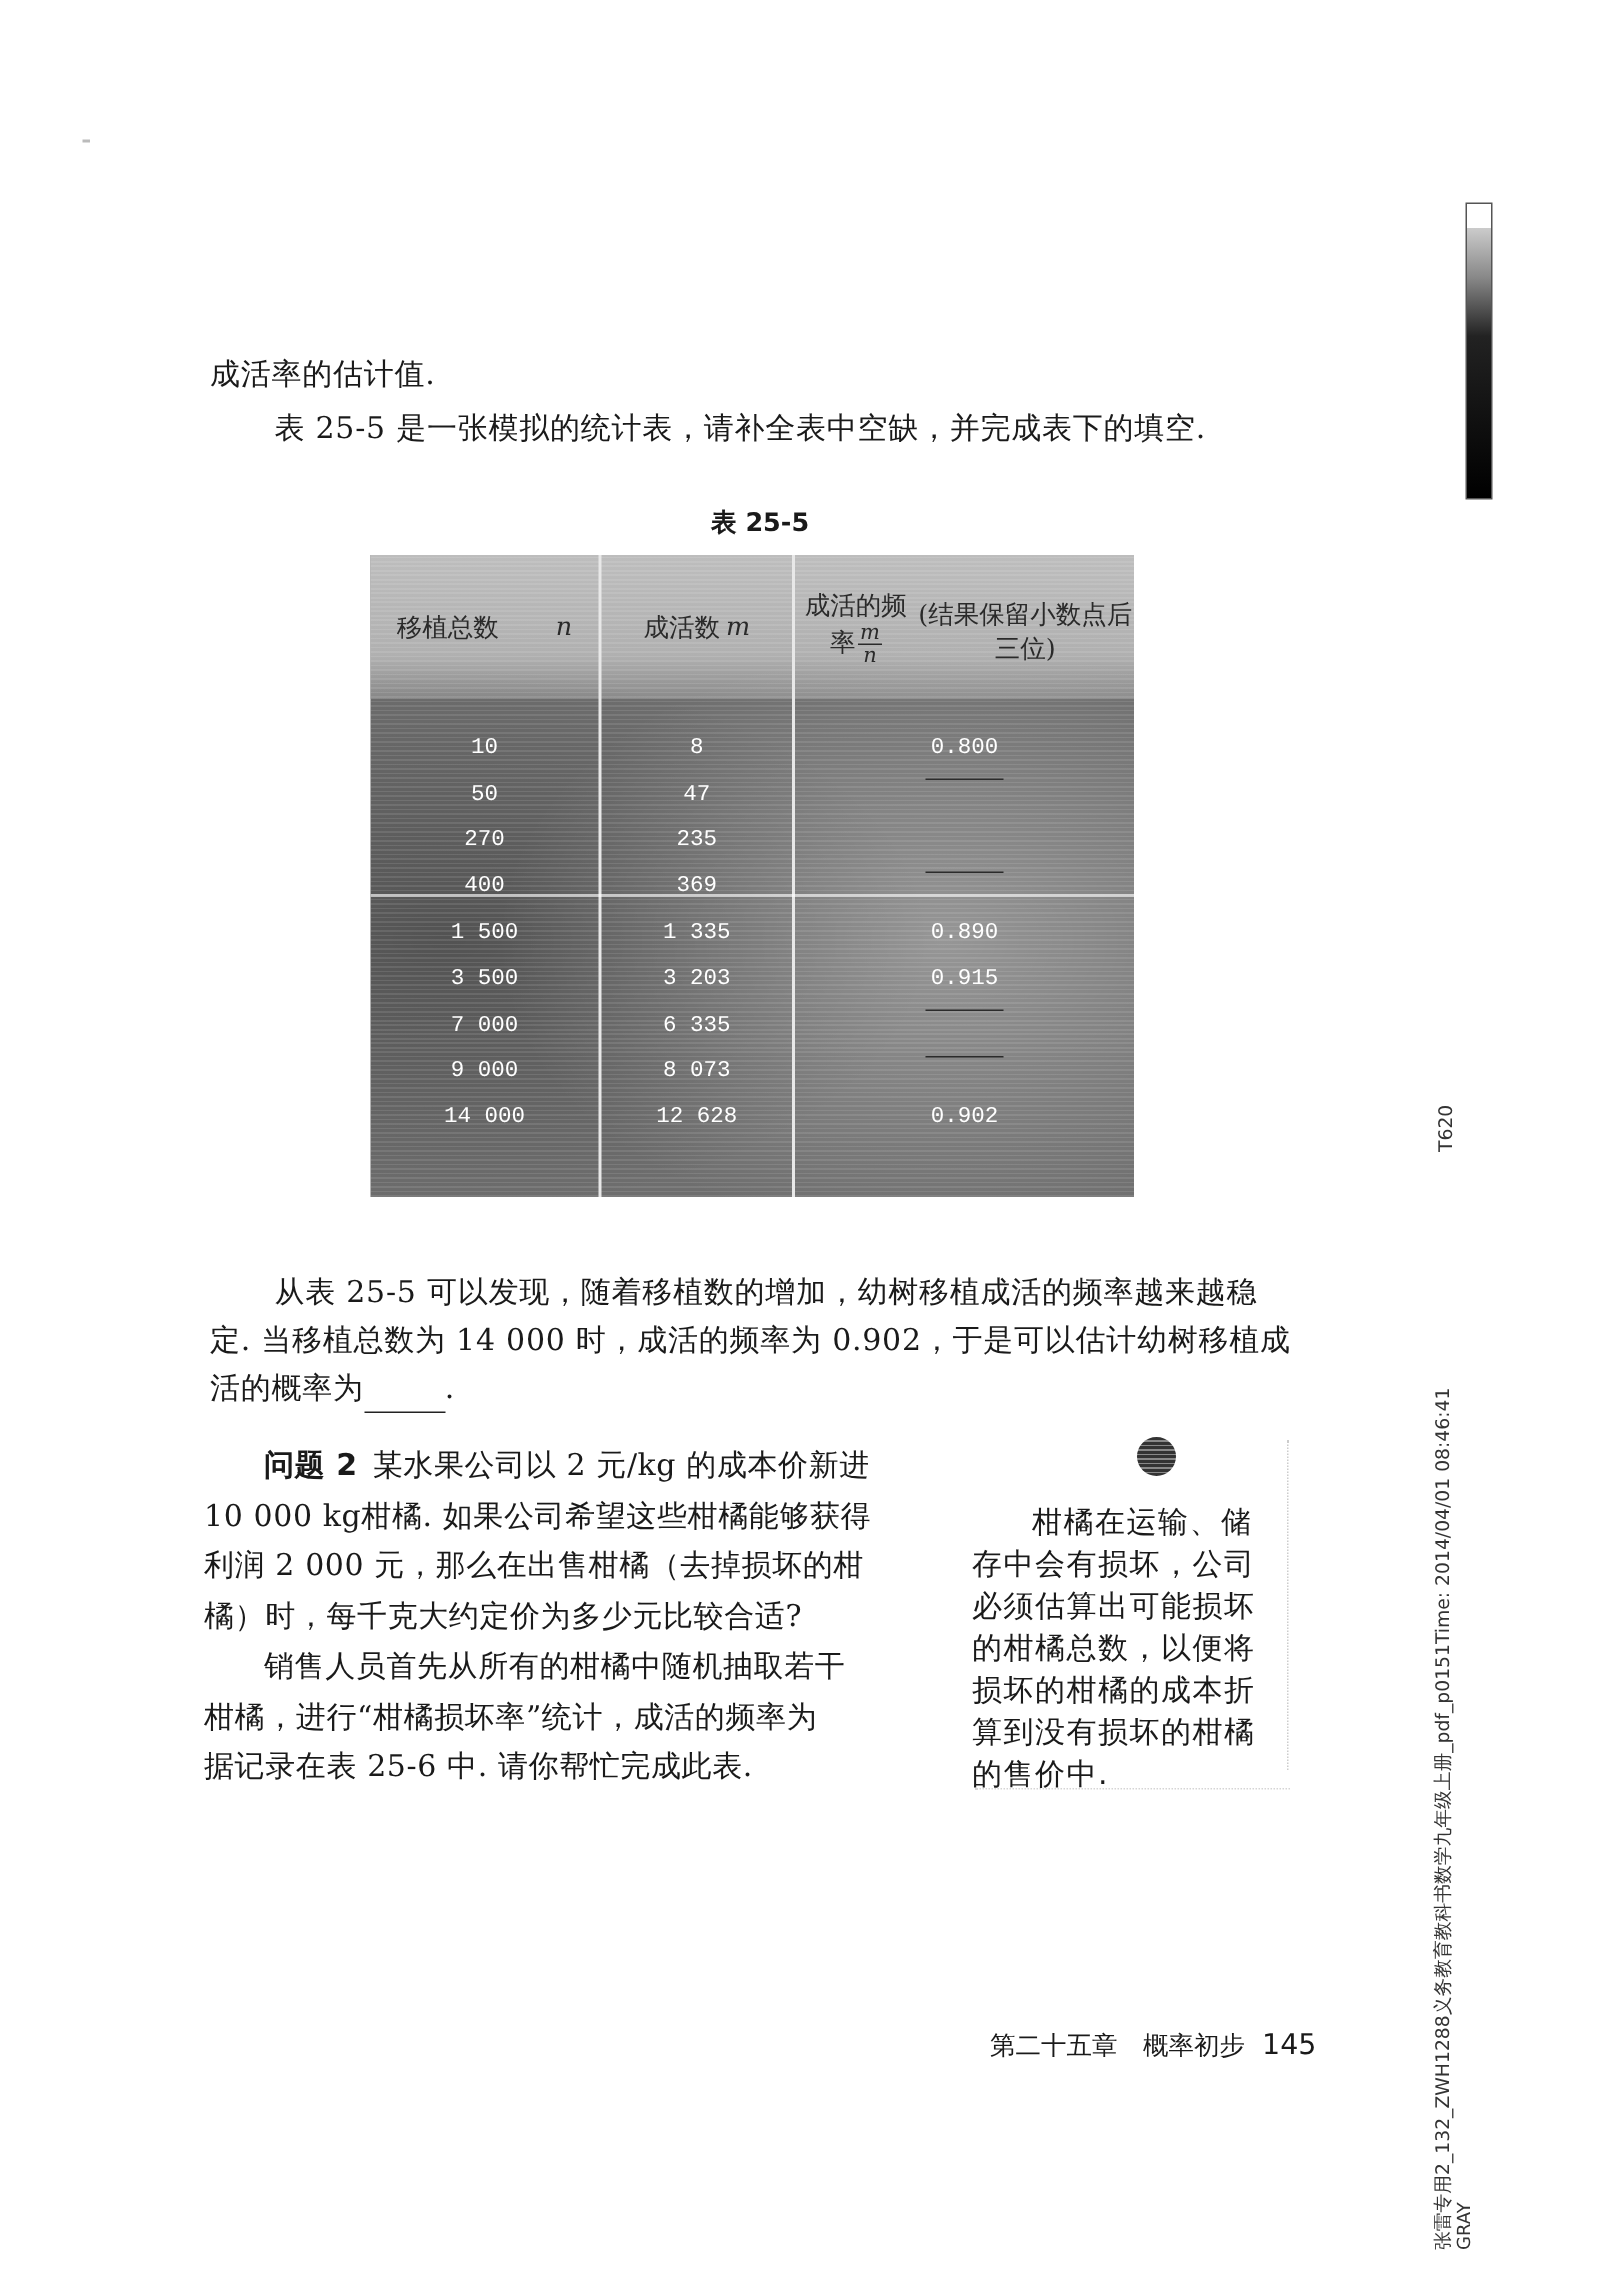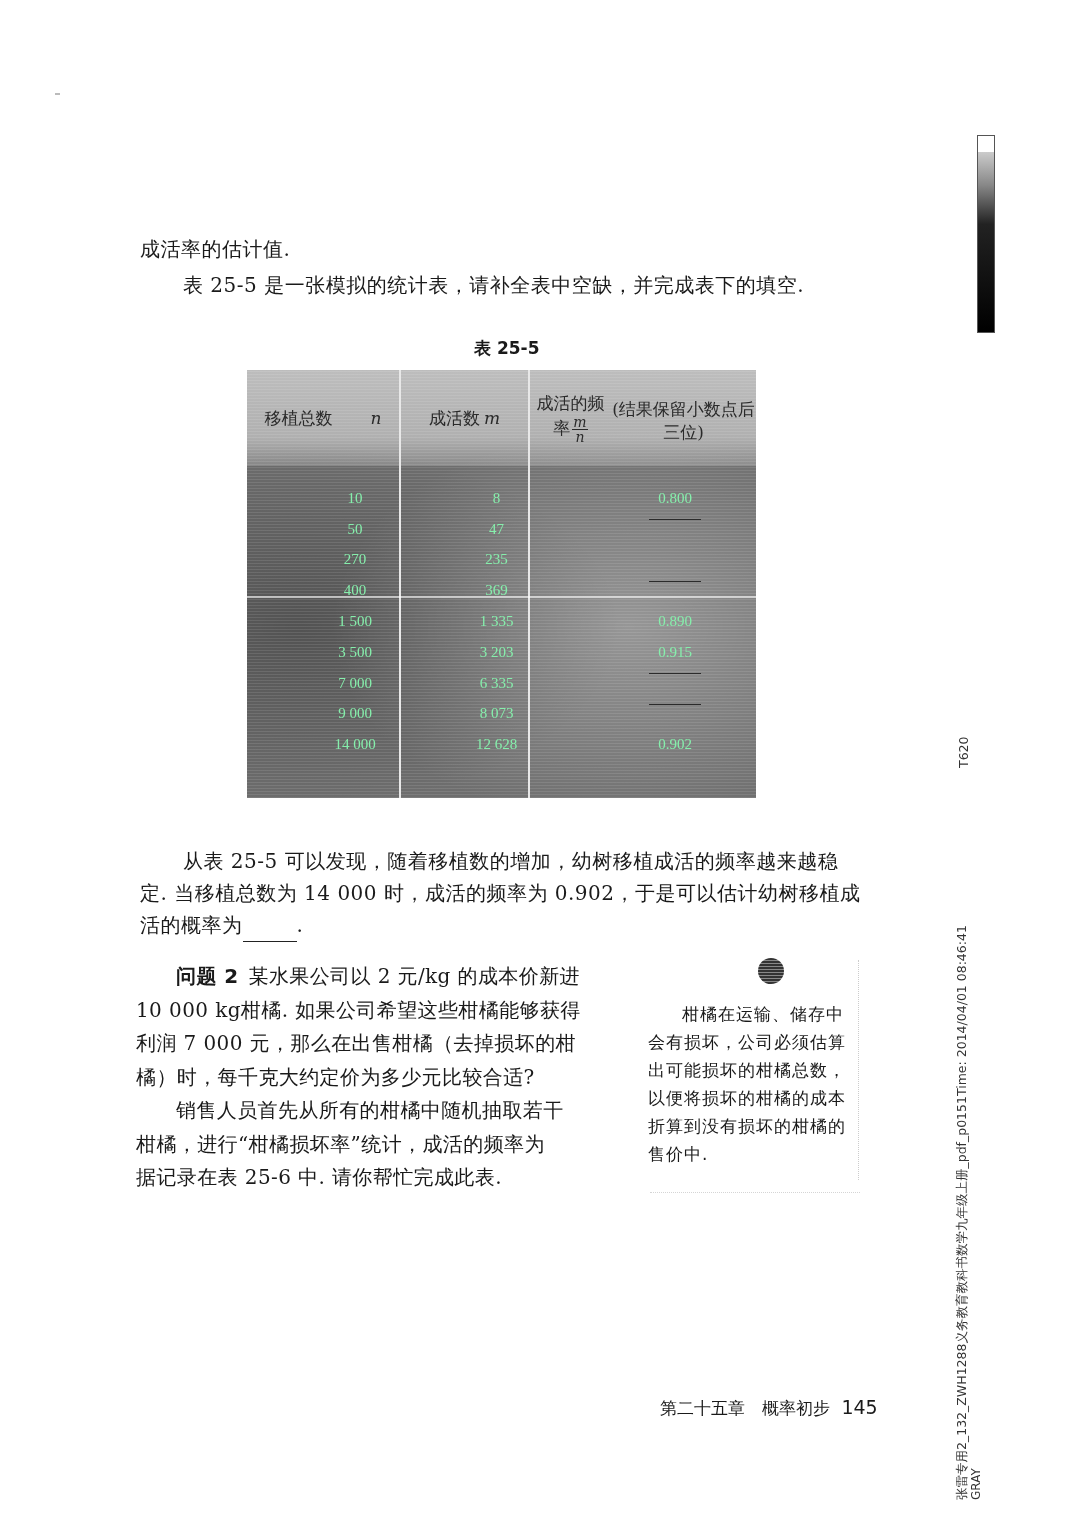--- a/index.html
+++ b/index.html
@@ -29,41 +29,41 @@
   .c3 { left:283px; width:226px; }
   .vline { position:absolute; top:0; bottom:0; width:2px; background:#e8e8e8; }
   .hcell { position:absolute; top:0; height:96px; display:flex; align-items:center; justify-content:center;
            font-size:17px; color:#2a2a2a; text-align:center; }
   .hcell i { font-style:italic; margin-left:4px; }
   .frac { display:inline-flex; flex-direction:column; align-items:center; font-style:italic; font-size:14px; line-height:14px; vertical-align:middle; margin-left:2px; }
   .frac span:first-child { border-bottom:1px solid #2a2a2a; padding:0 1px; }
   .rows { position:absolute; left:0; top:113px; width:100%; }
   .row { position:relative; height:30.8px; }
   .cell { position:absolute; top:0; height:30.8px; display:flex; align-items:center; justify-content:center;
-          font-size:15px; color:#86efac; font-family:Liberation Serif, serif;margin-left:32px; }
+          font-size:15px; color:#ffffff; font-family:Liberation Mono, monospace; }
   .blank { display:inline-block; width:52px; border-bottom:1.5px solid #2b2b2b; height:1px; margin-top:-20px; }
 
   .p3 { left:183px; top:844px; }
   .p4 { left:140px; top:876px; }
   .p5 { left:140px; top:908px; }
   .fill { display:inline-block; width:54px; border-bottom:1.5px solid #222; height:22px; vertical-align:bottom; }
 
   .q { position:absolute; left:136px; top:960px; width:480px; font-size:20px; line-height:33.5px; letter-spacing:0.4px; }
   .q .indent { padding-left:40px; }
   .q b { font-weight:bold; font-family:"DejaVu Sans","Liberation Sans",sans-serif; margin-right:10px; }
 
   .side { position:absolute; left:648px; top:958px; width:210px; }
   .side-icon { position:absolute; left:110px; top:0; width:26px; height:26px; border-radius:50%;
                background:repeating-linear-gradient(0deg,#333 0 2px,#888 2px 3px); }
-  .side-text { position:absolute; left:0; top:42px; width:200px; font-size:17px; line-height:28px;
+  .side-text { position:absolute; left:0; top:42px; width:200px; font-size:20px; line-height:28px;
                font-family:"DejaVu Sans","Liberation Sans",sans-serif; letter-spacing:1px; text-indent:2em; }
   .side-border { position:absolute; left:858px; top:960px; width:0; height:220px; border-left:1px dotted #ccc; }
   .side-bottom { position:absolute; left:650px; top:1192px; width:210px; height:0; border-top:1px dotted #d5d5d5; }
 
-  .footer { position:absolute; left:660px; top:1352px; font-size:17px; font-family:"DejaVu Sans","Liberation Sans",sans-serif;margin-top:44px; }
+  .footer { position:absolute; left:660px; top:1352px; font-size:17px; font-family:"DejaVu Sans","Liberation Sans",sans-serif; }
   .footer .num { font-size:19px; margin-left:6px; }
 
   .grayscale { position:absolute; left:977px; top:135px; width:16px; height:196px; border:1px solid #555;
                background:linear-gradient(180deg,#fff 0 8%, #ccc 8%, #888 25%, #222 45%, #000 100%); }
   .sidestamp { position:absolute; left:955px; top:1500px; transform-origin:left top; transform:rotate(-90deg);
                font-size:12.5px; font-family:"DejaVu Sans","Liberation Sans",sans-serif; color:#333; white-space:nowrap; line-height:14px; }
   .stamp2 { position:absolute; left:969px; top:1500px; transform-origin:left top; transform:rotate(-90deg);
             font-size:12px; font-family:"DejaVu Sans","Liberation Sans",sans-serif; color:#333; }
   .t620 { position:absolute; left:956px; top:768px; transform-origin:left top; transform:rotate(-90deg);
           font-size:12.5px; font-family:"DejaVu Sans","Liberation Sans",sans-serif; color:#333; }
@@ -159,21 +159,21 @@
 
 <div class="p p3">从表 25-5 可以发现，随着移植数的增加，幼树移植成活的频率越来越稳</div>
 <div class="p p4">定. 当移植总数为 14 000 时，成活的频率为 0.902，于是可以估计幼树移植成</div>
 <div class="p p5">
   <span>活的概率为</span><span class="fill"></span><span>.</span>
 </div>
 
 <div class="q">
   <div class="indent"><b>问题 2</b><span>某水果公司以 2 元/kg 的成本价新进</span></div>
   <div>10 000 kg柑橘. 如果公司希望这些柑橘能够获得</div>
-  <div>利润 7 000 元，那么在出售柑橘（去掉损坏的柑</div>
+  <div>利润 2 000 元，那么在出售柑橘（去掉损坏的柑</div>
   <div>橘）时，每千克大约定价为多少元比较合适?</div>
   <div class="indent">销售人员首先从所有的柑橘中随机抽取若干</div>
   <div>柑橘，进行“柑橘损坏率”统计，成活的频率为</div>
   <div>据记录在表 25-6 中. 请你帮忙完成此表.</div>
 </div>
 
 <div class="side">
   <div class="side-icon"></div>
   <div class="side-text">柑橘在运输、储存中会有损坏，公司必须估算出可能损坏的柑橘总数，以便将损坏的柑橘的成本折算到没有损坏的柑橘的售价中.</div>
 </div>

